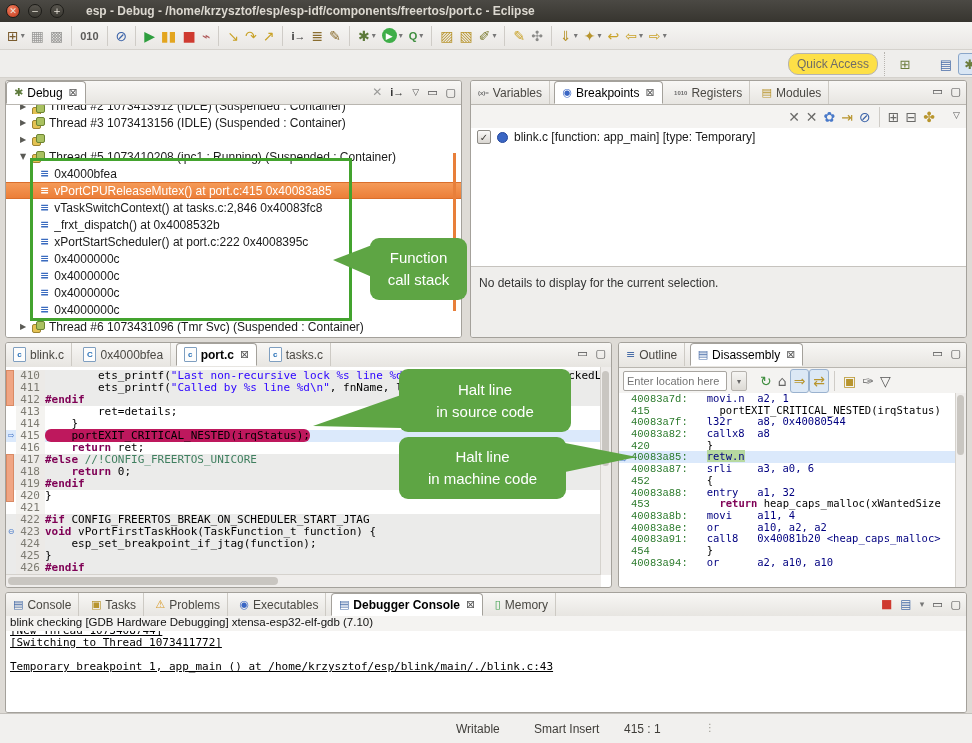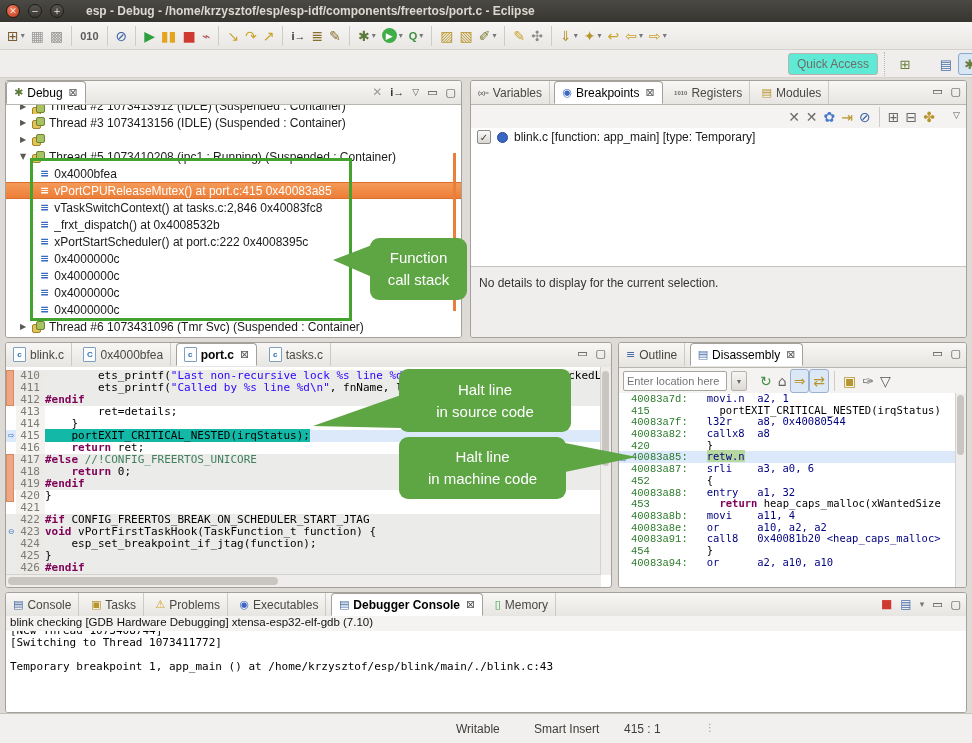--- a/index.html
+++ b/index.html
@@ -20,22 +20,22 @@
     background:linear-gradient(#f7f6f4,#e9e7e4);border-bottom:1px solid #d5d2cd;box-sizing:border-box;}
   .tbi{display:inline-flex;align-items:center;height:22px;padding:0 3px;border-radius:3px;cursor:default;}
   .tbi .g{font:14px "DejaVu Sans",sans-serif;line-height:22px;}
   .tbi.txt .g{font:bold 11px "Liberation Sans",sans-serif;}
   .tbi .g.circ{width:15px;height:15px;border-radius:50%;font-size:9px;display:inline-flex;
                align-items:center;justify-content:center;}
   .tbi .dd{font:8px "DejaVu Sans",sans-serif;color:#777;margin-left:2px;}
   .tbi.pressed{border:1px solid #9ab2cf;background:#dce8f5;}
   .tbsep{width:1px;height:20px;background:#cfccc7;margin:0 5px;display:inline-block;}
   #substrip{left:0;top:50px;width:972px;height:28px;background:#efeeec;border-bottom:1px solid #d5d2cd;box-sizing:border-box;}
-  #quick-access{left:788px;top:53px;width:88px;height:20px;border:1px solid #b7b4af;border-radius:3px;
-    background:#5eead4;color:#6f6c67;font-size:12px;display:flex;align-items:center;justify-content:center;}
+  #quick-access{left:788px;top:53px;width:88px;height:20px;border:1px solid #b7b4af;border-radius:10px;
+    background:#fde047;color:#6f6c67;font-size:12px;display:flex;align-items:center;justify-content:center;}
   #persp-sep{left:884px;top:52px;height:24px;width:1px;border-left:1px dotted #b7b4af;}
   .persp{top:53px;width:24px;height:22px;display:flex;align-items:center;justify-content:center;
          font:13px "DejaVu Sans",sans-serif;color:#6a7c3c;border-radius:3px;}
   .persp.active{border:1px solid #8aa6c9;background:#d9e6f4;box-sizing:border-box;}
   
   .panel{position:absolute;background:#fff;border:1px solid #a4a19b;border-radius:3px;box-sizing:border-box;overflow:hidden;}
   .vtabs{position:absolute;left:0;right:0;top:0;height:23px;
     background:linear-gradient(#f8f7f5,#e7e5e1);border-bottom:1px solid #b9b6b0;}
   .tab{display:inline-flex;align-items:center;gap:4px;height:23px;padding:0 7px;
        font-size:12px;color:#4a4843;border-right:1px solid #cdcac4;box-sizing:border-box;vertical-align:top;}
@@ -92,21 +92,21 @@
   .cl .ann{width:10px;flex:none;font:8px "DejaVu Sans",sans-serif;color:#4a7ac9;text-align:center;line-height:12px;}
   .cl .ln{width:24px;flex:none;text-align:right;padding-right:5px;color:#7d7b72;background:#f4f3f0;}
   .cl .code{white-space:pre;flex:1;}
   .cl.inactive{background:#ebebea;}
   .cl.inactive .ln{background:#eceae7;}
   .cl.current{background:#dbe9fb;}
   .t-p{color:#000;}
   .t-k{color:#7f0055;font-weight:bold;}
   .t-s{color:#2a00ff;}
   .t-c{color:#3f7f5f;}
-  .t-ip{background:#14b8a6;color:#000;}
+  .t-ip{background:#be185d;color:#000;border-radius:6px;}
   .marker{position:absolute;left:0;width:8px;background:#f0a583;border:1px solid #d98a64;box-sizing:border-box;}
   #m1{top:3px;height:36px;} #m2{top:87px;height:48px;}
   #edit-vscroll{position:absolute;right:0;top:24px;width:10px;bottom:12px;background:#efedeb;border-left:1px solid #d5d2cd;}
   #edit-vthumb{position:absolute;left:1px;top:4px;width:7px;height:95px;background:#c9c6c1;border-radius:4px;}
   #edit-hscroll{position:absolute;left:0;bottom:0;right:10px;height:12px;background:#efedeb;border-top:1px solid #d5d2cd;}
   #edit-hthumb{position:absolute;left:2px;top:2px;width:270px;height:8px;background:#c9c6c1;border-radius:4px;}
   
   #p-dis{left:618px;top:342px;width:349px;height:246px;background:#f4f3f1;}
   #p-dis .vtabs{height:24px;}
   #dis-bar{position:absolute;left:4px;top:27px;right:4px;height:22px;display:flex;align-items:center;gap:4px;}
@@ -125,21 +125,21 @@
   .t-hl{background:#b7d9a0;color:#000080;}
   #dis-arrow{position:absolute;left:1px;font:8px "DejaVu Sans",sans-serif;color:#4a7ac9;}
   #dis-vscroll{position:absolute;right:0;top:50px;width:10px;bottom:0;background:#efedeb;border-left:1px solid #d5d2cd;}
   #dis-vthumb{position:absolute;left:1px;top:2px;width:7px;height:60px;background:#c9c6c1;border-radius:4px;}
   
   #p-con{left:5px;top:592px;width:962px;height:121px;background:#f4f3f1;}
   #con-header{position:absolute;left:0;top:23px;right:0;height:23px;font-size:11.5px;color:#111;
               padding-left:4px;background:#f4f3f1;}
   #console-lines{position:absolute;left:0;top:38px;right:0;bottom:0;background:#fff;overflow:hidden;
                  font-family:"DejaVu Sans Mono",monospace;font-size:11px;padding-left:4px;}
-  .con-line{height:12px;line-height:12px;white-space:pre;color:#000;}
+  .con-line{height:12px;line-height:12px;white-space:pre;color:#000;text-decoration:underline;}
   .con-line:first-child{margin-top:-6px;}
   
   #statusbar{left:0;top:713px;width:972px;height:30px;background:#f1f0ee;border-top:1px solid #c4c1bc;
              box-sizing:border-box;font-size:12px;color:#3f3d39;}
   #statusbar span{position:absolute;top:8px;}
   #st-writable{left:456px;} #st-insert{left:534px;} #st-pos{left:624px;}
   #st-dots{left:705px;color:#9a978f;font:10px "DejaVu Sans",sans-serif;top:6px;}
   
   .callout{position:absolute;background:#5ea544;border-radius:9px;color:#fff;z-index:60;
            display:flex;flex-direction:column;align-items:center;justify-content:center;

